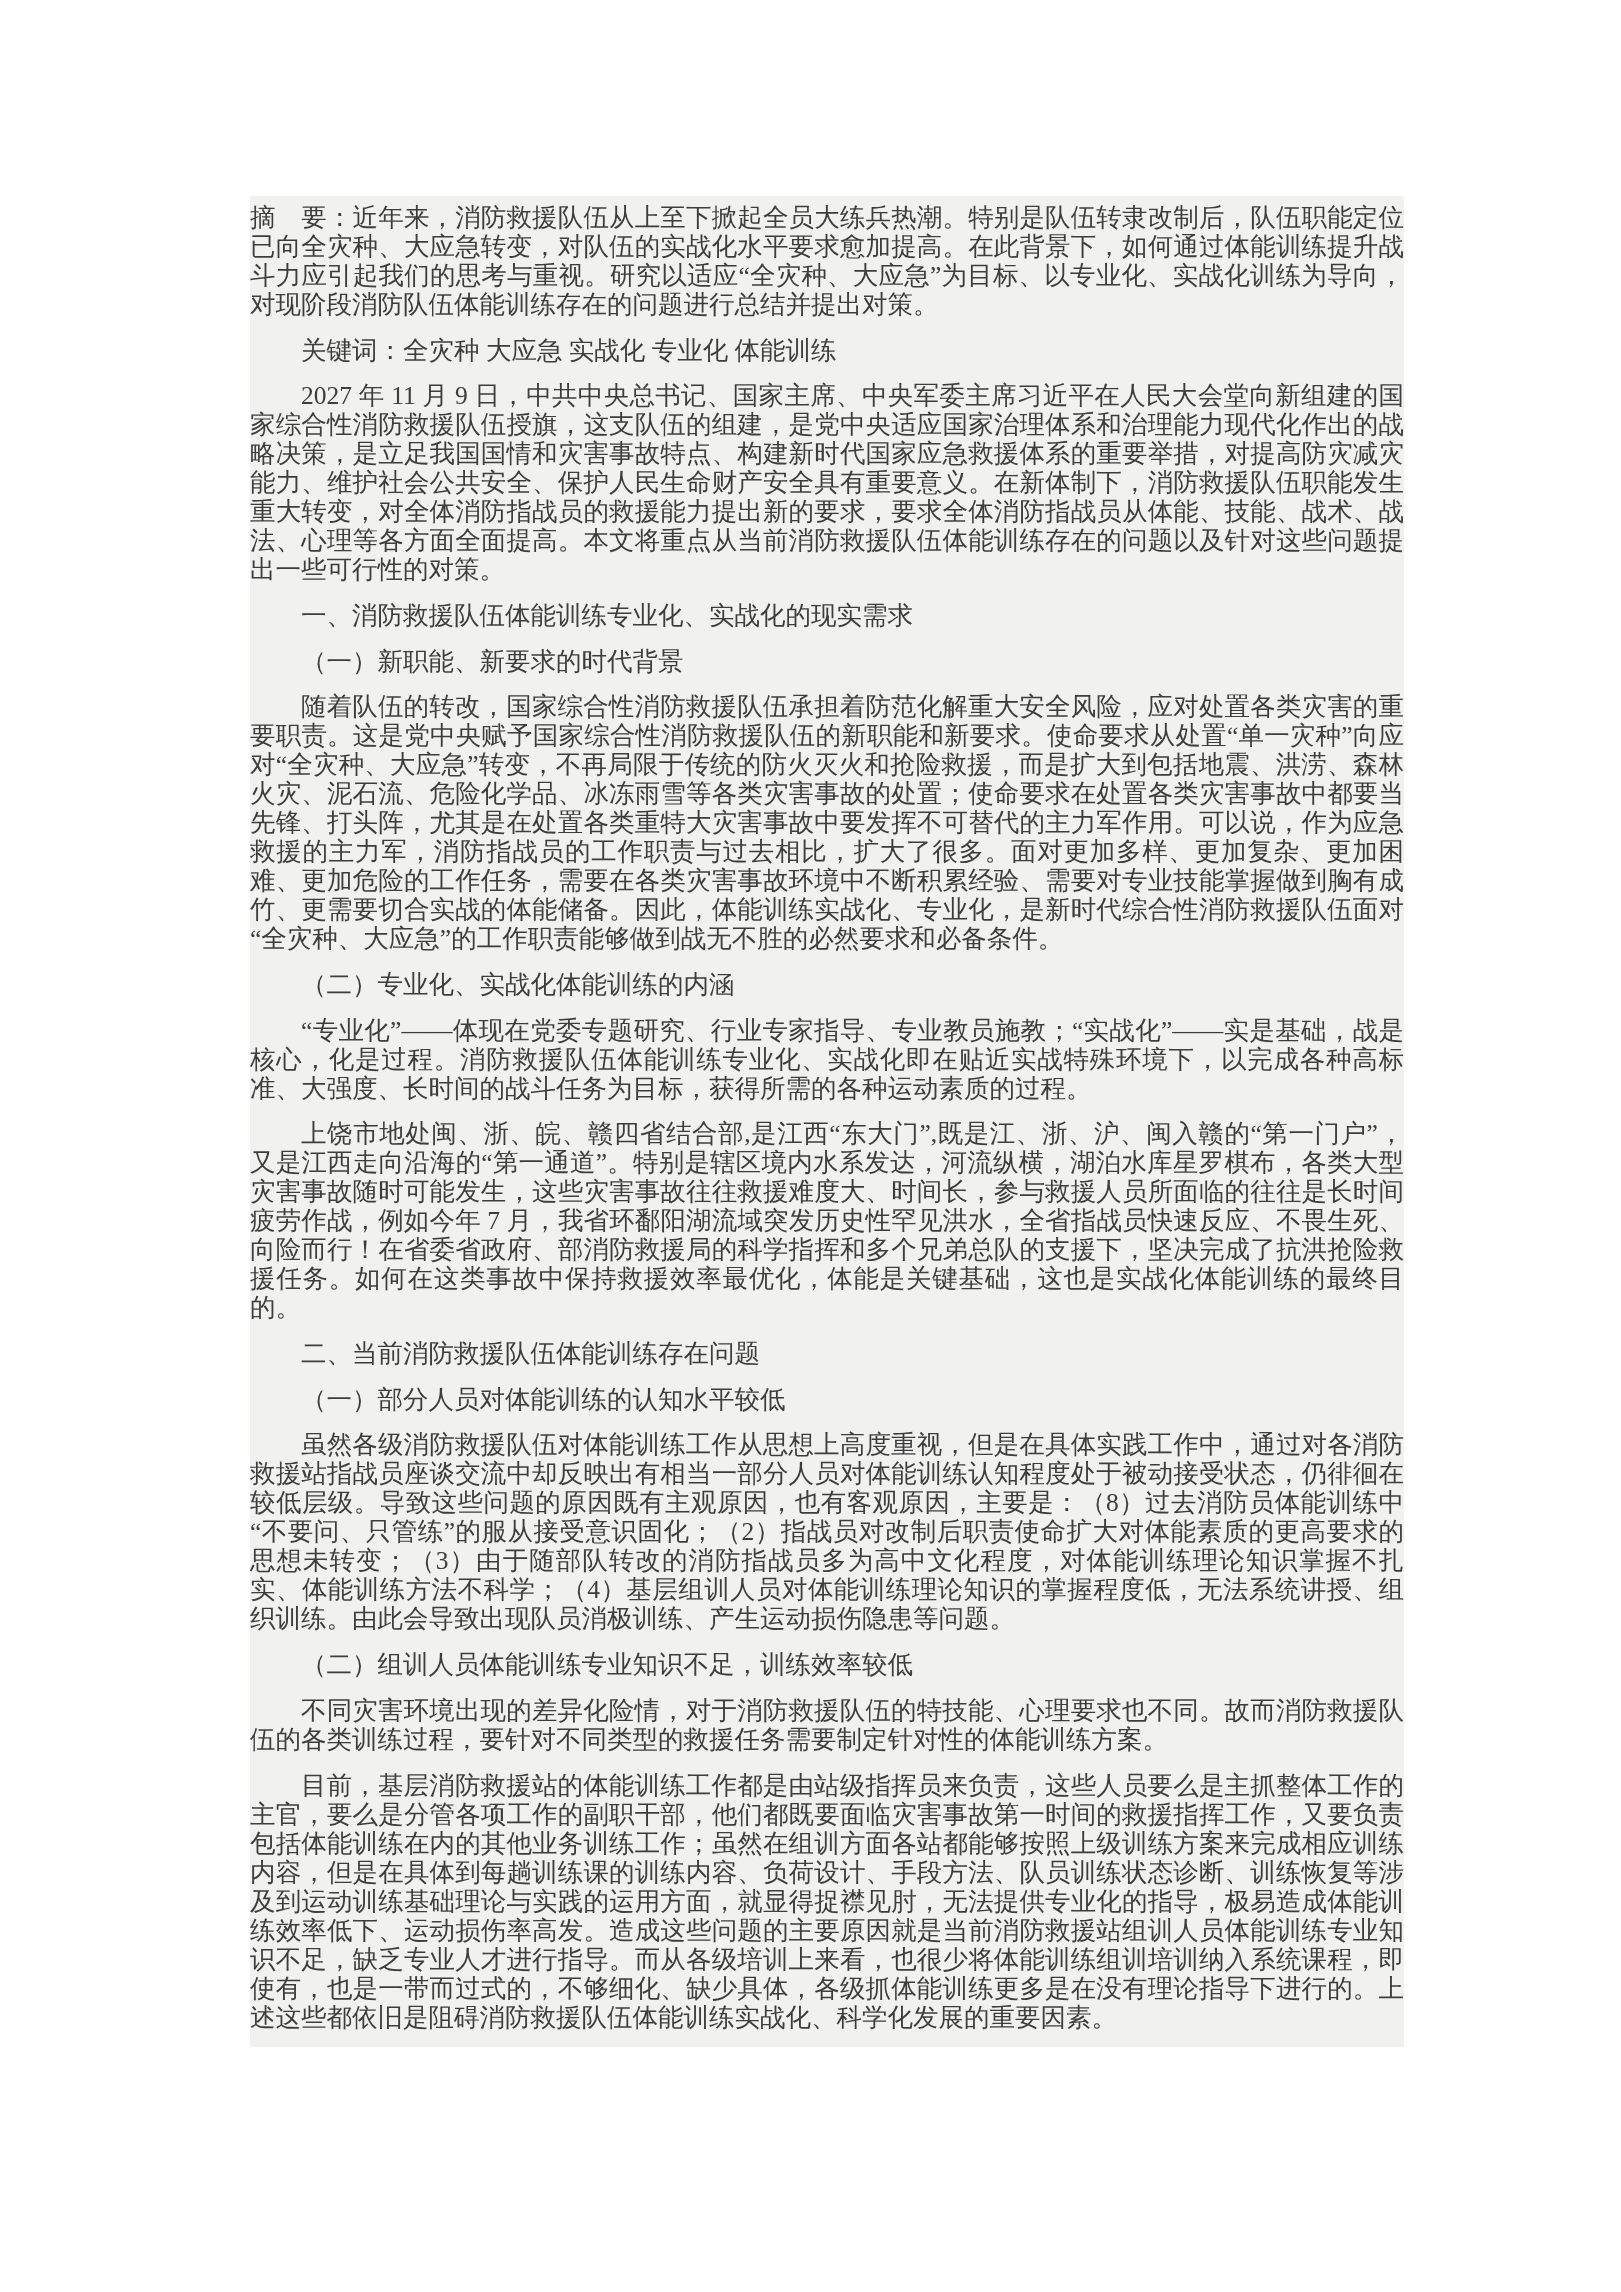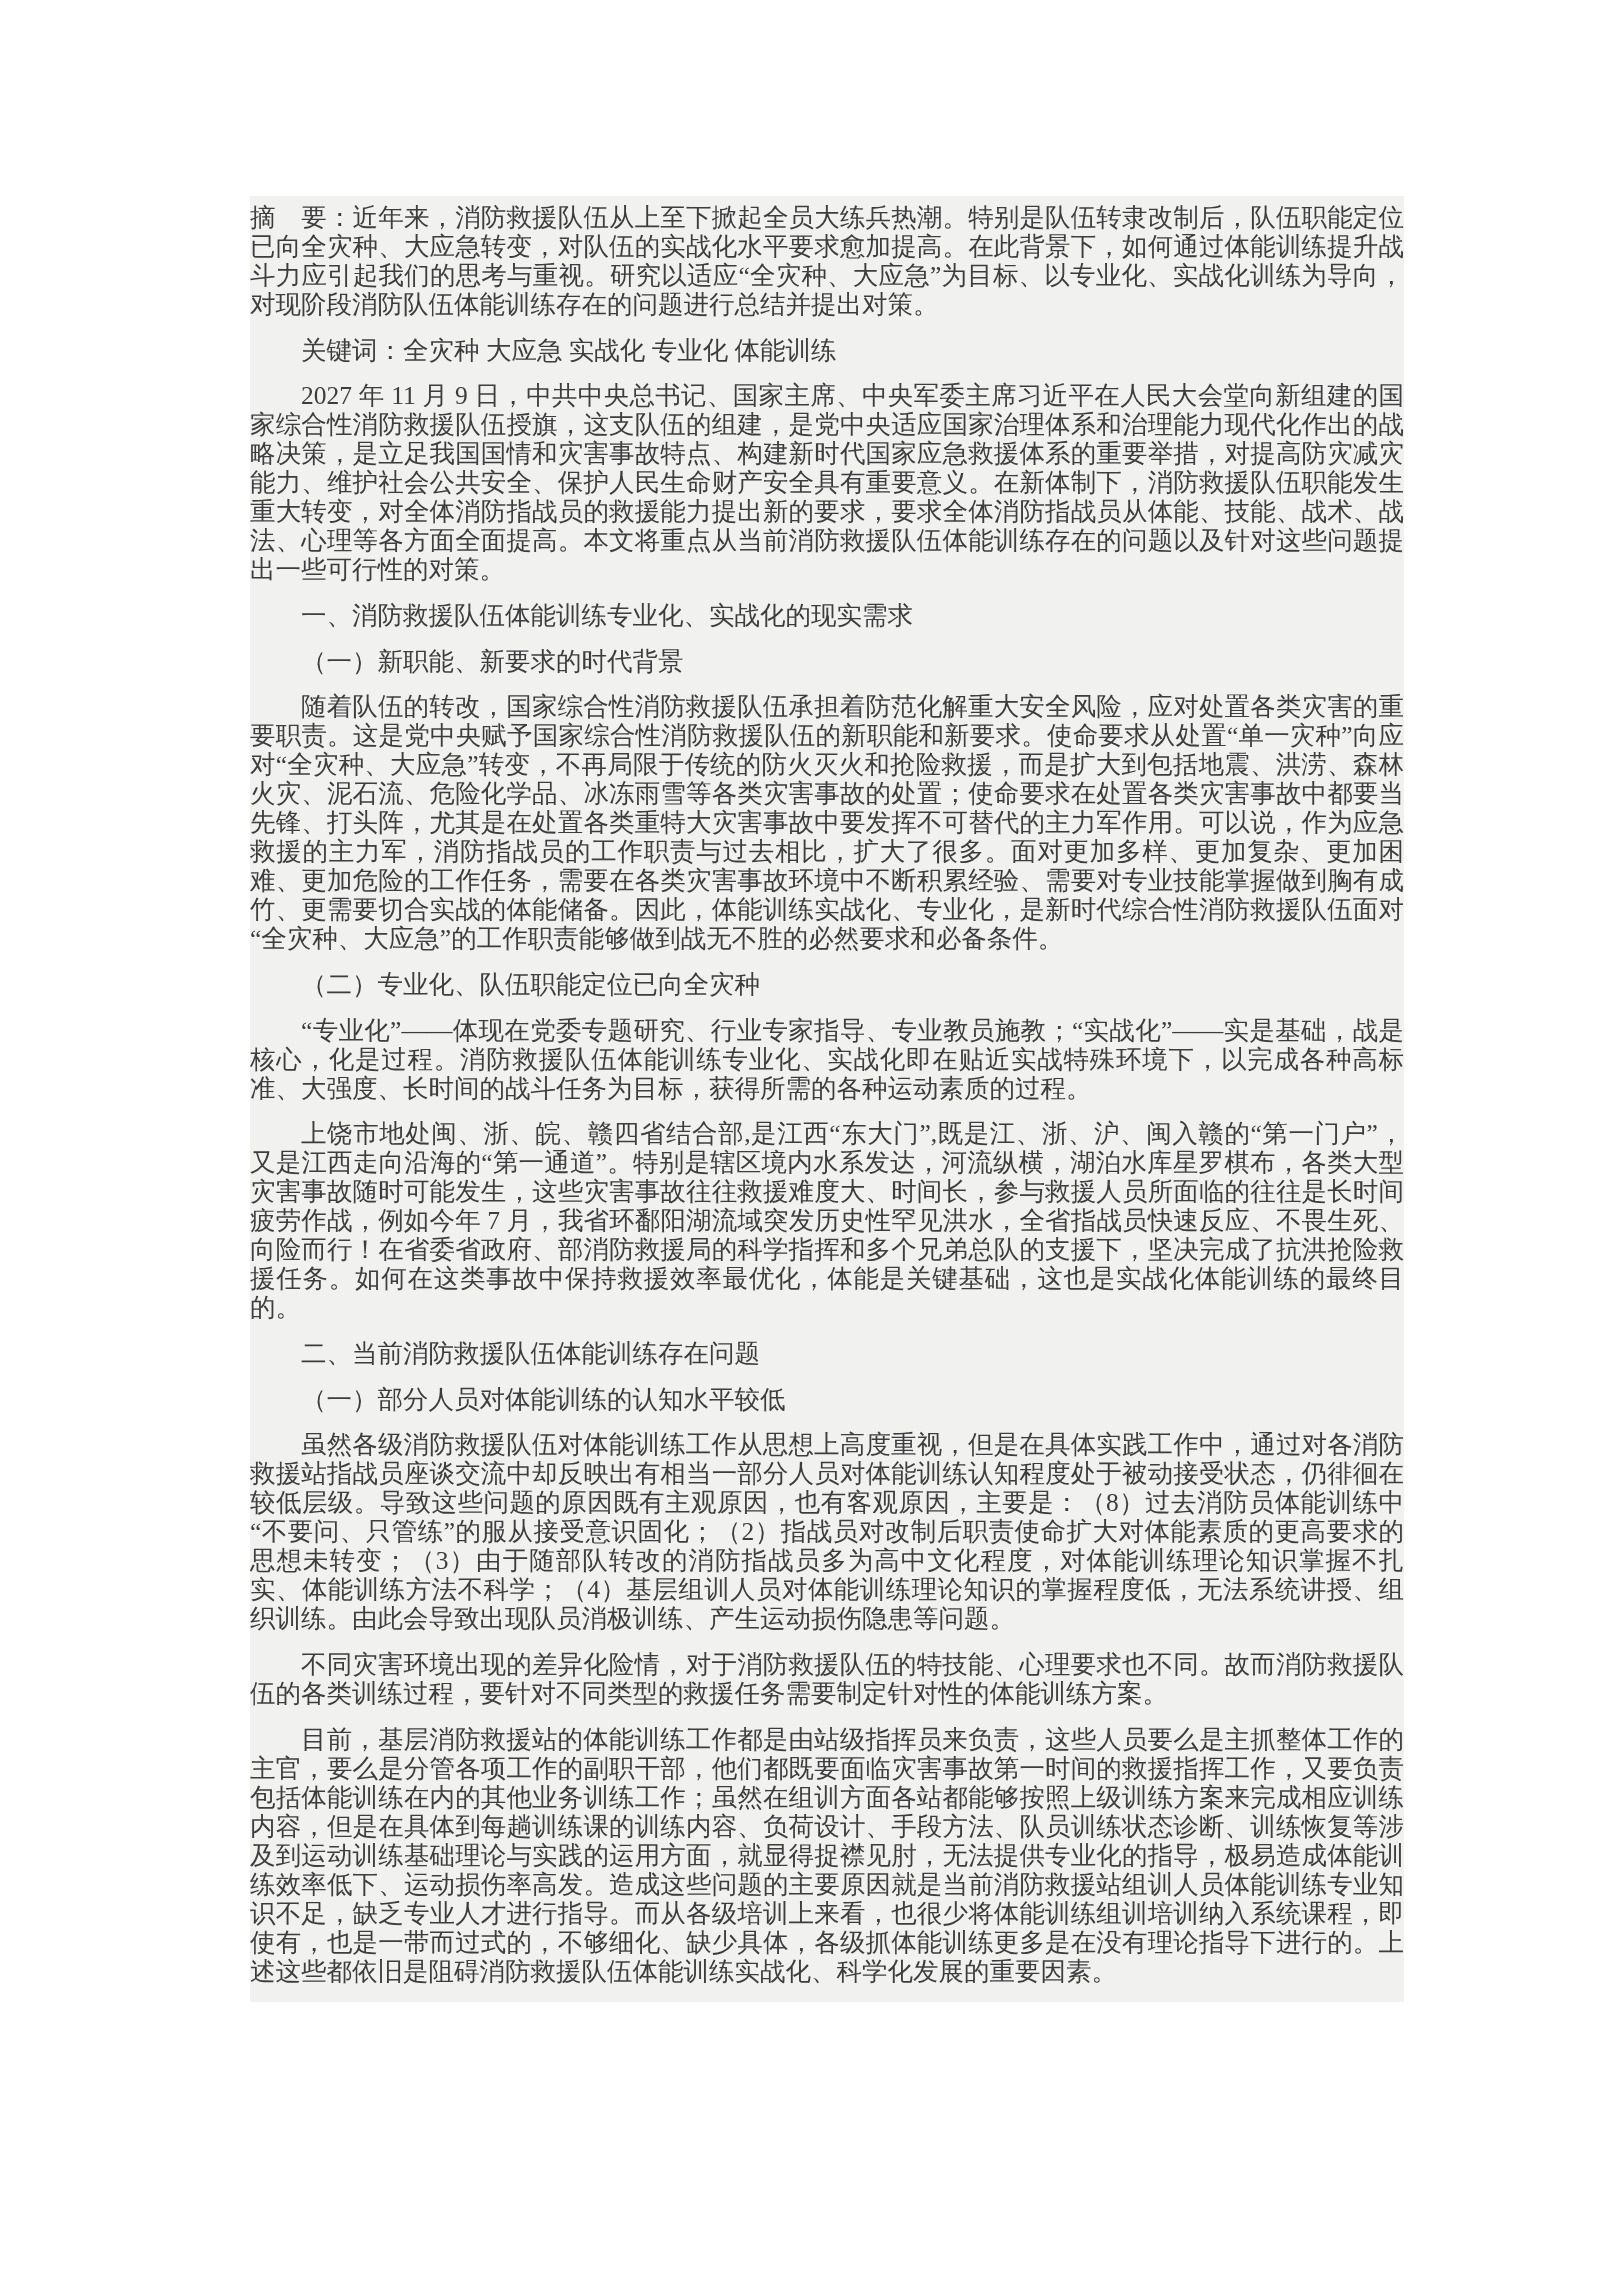--- a/index.html
+++ b/index.html
@@ -47,22 +47,23 @@
 </head>
 <body style="background: rgb(255, 255, 255);">
 
 <div class="doc-block" style="background: rgb(241, 241, 240); color: rgb(61, 61, 61);">
     <p class="abstract">摘　要：近年来，消防救援队伍从上至下掀起全员大练兵热潮。特别是队伍转隶改制后，队伍职能定位已向全灾种、大应急转变，对队伍的实战化水平要求愈加提高。在此背景下，如何通过体能训练提升战斗力应引起我们的思考与重视。研究以适应“全灾种、大应急”为目标、以专业化、实战化训练为导向，对现阶段消防队伍体能训练存在的问题进行总结并提出对策。</p>
     <p class="indent">关键词：全灾种 大应急 实战化 专业化 体能训练</p>
     <p class="indent">2027 年 11 月 9 日，中共中央总书记、国家主席、中央军委主席习近平在人民大会堂向新组建的国家综合性消防救援队伍授旗，这支队伍的组建，是党中央适应国家治理体系和治理能力现代化作出的战略决策，是立足我国国情和灾害事故特点、构建新时代国家应急救援体系的重要举措，对提高防灾减灾能力、维护社会公共安全、保护人民生命财产安全具有重要意义。在新体制下，消防救援队伍职能发生重大转变，对全体消防指战员的救援能力提出新的要求，要求全体消防指战员从体能、技能、战术、战法、心理等各方面全面提高。本文将重点从当前消防救援队伍体能训练存在的问题以及针对这些问题提出一些可行性的对策。</p>
     <p class="heading1">一、消防救援队伍体能训练专业化、实战化的现实需求</p>
     <p class="heading2">（一）新职能、新要求的时代背景</p>
     <p class="indent">随着队伍的转改，国家综合性消防救援队伍承担着防范化解重大安全风险，应对处置各类灾害的重要职责。这是党中央赋予国家综合性消防救援队伍的新职能和新要求。使命要求从处置“单一灾种”向应对“全灾种、大应急”转变，不再局限于传统的防火灭火和抢险救援，而是扩大到包括地震、洪涝、森林火灾、泥石流、危险化学品、冰冻雨雪等各类灾害事故的处置；使命要求在处置各类灾害事故中都要当先锋、打头阵，尤其是在处置各类重特大灾害事故中要发挥不可替代的主力军作用。可以说，作为应急救援的主力军，消防指战员的工作职责与过去相比，扩大了很多。面对更加多样、更加复杂、更加困难、更加危险的工作任务，需要在各类灾害事故环境中不断积累经验、需要对专业技能掌握做到胸有成竹、更需要切合实战的体能储备。因此，体能训练实战化、专业化，是新时代综合性消防救援队伍面对“全灾种、大应急”的工作职责能够做到战无不胜的必然要求和必备条件。</p>
-    <p class="heading2">（二）专业化、队伍职能定位已向全灾种</p>
+    <p class="heading2">（二）专业化、实战化体能训练的内涵</p>
     <p class="indent">“专业化”——体现在党委专题研究、行业专家指导、专业教员施教；“实战化”——实是基础，战是核心，化是过程。消防救援队伍体能训练专业化、实战化即在贴近实战特殊环境下，以完成各种高标准、大强度、长时间的战斗任务为目标，获得所需的各种运动素质的过程。</p>
     <p class="indent">上饶市地处闽、浙、皖、赣四省结合部,是江西“东大门”,既是江、浙、沪、闽入赣的“第一门户”，又是江西走向沿海的“第一通道”。特别是辖区境内水系发达，河流纵横，湖泊水库星罗棋布，各类大型灾害事故随时可能发生，这些灾害事故往往救援难度大、时间长，参与救援人员所面临的往往是长时间疲劳作战，例如今年 7 月，我省环鄱阳湖流域突发历史性罕见洪水，全省指战员快速反应、不畏生死、向险而行！在省委省政府、部消防救援局的科学指挥和多个兄弟总队的支援下，坚决完成了抗洪抢险救援任务。如何在这类事故中保持救援效率最优化，体能是关键基础，这也是实战化体能训练的最终目的。</p>
     <p class="heading1">二、当前消防救援队伍体能训练存在问题</p>
     <p class="heading2">（一）部分人员对体能训练的认知水平较低</p>
     <p class="indent">虽然各级消防救援队伍对体能训练工作从思想上高度重视，但是在具体实践工作中，通过对各消防救援站指战员座谈交流中却反映出有相当一部分人员对体能训练认知程度处于被动接受状态，仍徘徊在较低层级。导致这些问题的原因既有主观原因，也有客观原因，主要是：（8）过去消防员体能训练中“不要问、只管练”的服从接受意识固化；（2）指战员对改制后职责使命扩大对体能素质的更高要求的思想未转变；（3）由于随部队转改的消防指战员多为高中文化程度，对体能训练理论知识掌握不扎实、体能训练方法不科学；（4）基层组训人员对体能训练理论知识的掌握程度低，无法系统讲授、组织训练。由此会导致出现队员消极训练、产生运动损伤隐患等问题。</p>
+    <p class="heading2">（二）组训人员体能训练专业知识不足，训练效率较低</p>
     <p class="indent">不同灾害环境出现的差异化险情，对于消防救援队伍的特技能、心理要求也不同。故而消防救援队伍的各类训练过程，要针对不同类型的救援任务需要制定针对性的体能训练方案。</p>
     <p class="indent">目前，基层消防救援站的体能训练工作都是由站级指挥员来负责，这些人员要么是主抓整体工作的主官，要么是分管各项工作的副职干部，他们都既要面临灾害事故第一时间的救援指挥工作，又要负责包括体能训练在内的其他业务训练工作；虽然在组训方面各站都能够按照上级训练方案来完成相应训练内容，但是在具体到每趟训练课的训练内容、负荷设计、手段方法、队员训练状态诊断、训练恢复等涉及到运动训练基础理论与实践的运用方面，就显得捉襟见肘，无法提供专业化的指导，极易造成体能训练效率低下、运动损伤率高发。造成这些问题的主要原因就是当前消防救援站组训人员体能训练专业知识不足，缺乏专业人才进行指导。而从各级培训上来看，也很少将体能训练组训培训纳入系统课程，即使有，也是一带而过式的，不够细化、缺少具体，各级抓体能训练更多是在没有理论指导下进行的。上述这些都依旧是阻碍消防救援队伍体能训练实战化、科学化发展的重要因素。</p>
   </div>
 
 
 </body></html>

